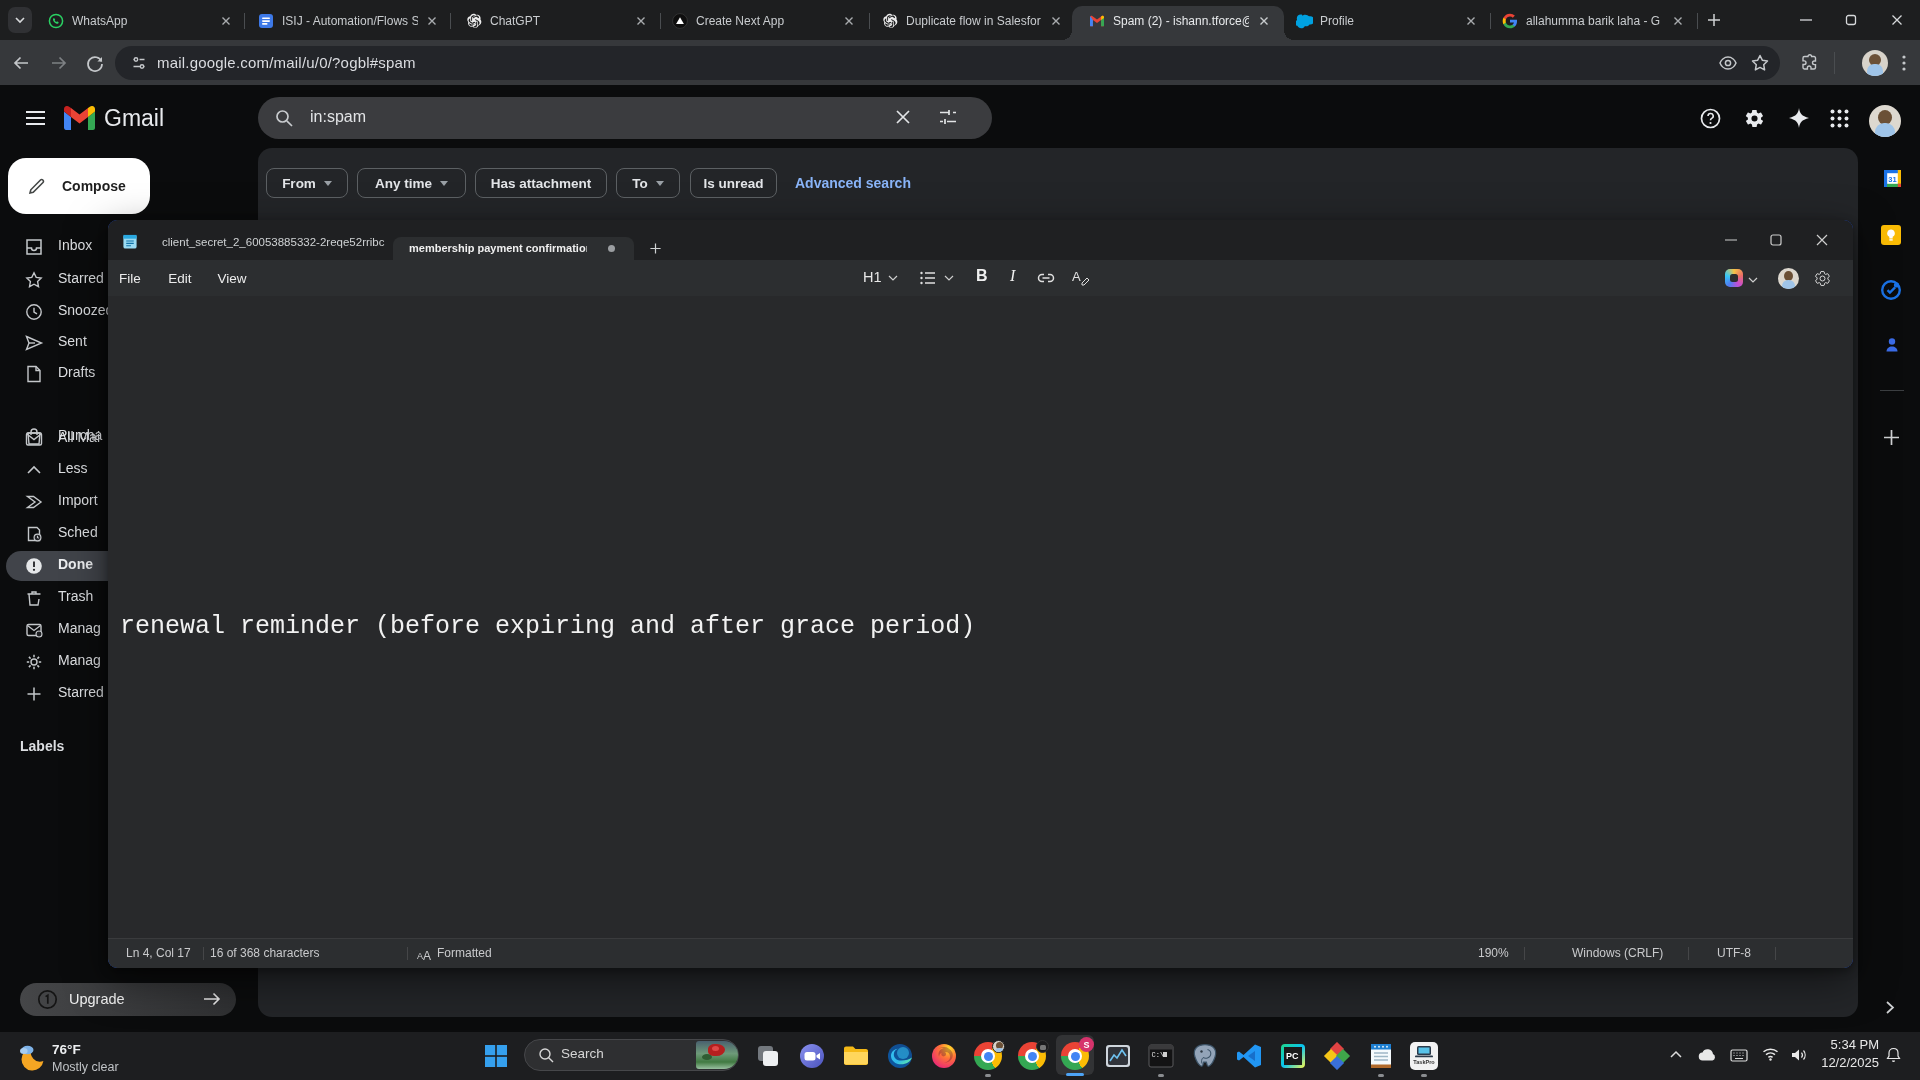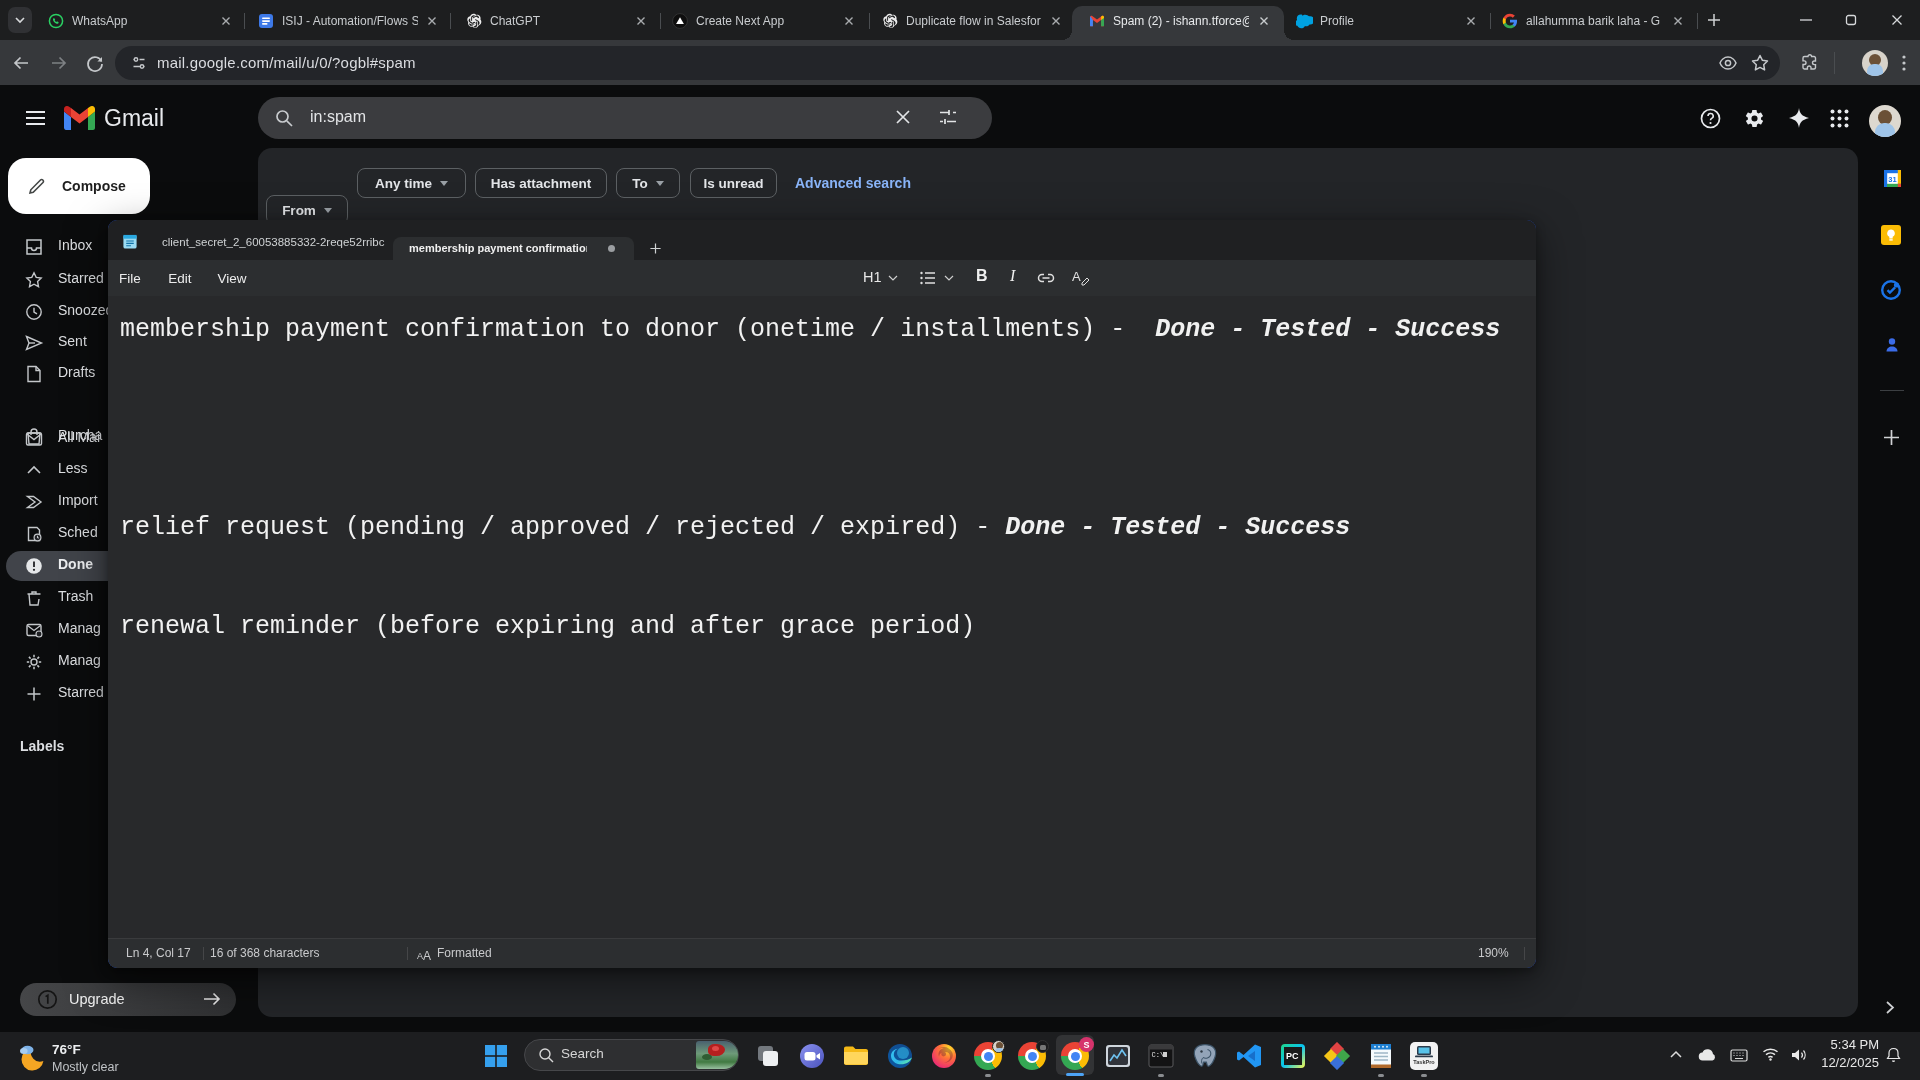--- a/index.html
+++ b/index.html
@@ -15,21 +15,21 @@
   #tabbar{position:absolute;left:0;top:0;width:1920px;height:40px;background:#1d1e1f;}
   #toolbar{position:absolute;left:0;top:40px;width:1920px;height:45px;background:#36383b;}
   
   #gpanel{position:absolute;left:258px;top:148px;width:1600px;height:869px;background:#232528;border-radius:14px;}
   .chip{position:absolute;top:168px;height:30px;border:1px solid #5c6063;border-radius:8px;color:#e3e5e8;font-size:13.5px;font-weight:700;display:flex;align-items:center;justify-content:center;gap:8px;}
   .chev{width:0;height:0;border-left:4.5px solid transparent;border-right:4.5px solid transparent;border-top:5px solid #9aa0a6;}
   .navrow{position:absolute;left:0;width:108px;height:32px;overflow:hidden;}
   .navic{position:absolute;left:24px;top:6px;width:20px;height:20px;color:#b9bdc1;}
   .navlb{position:absolute;left:58px;top:6px;font-size:14px;color:#dddfe2;white-space:nowrap;}
   
-  #np{position:absolute;left:108px;top:220px;width:1428px;height:748px;border-radius:9px;background:#1d4ed8;box-shadow:0 12px 42px rgba(0,0,0,.5),0 3px 10px rgba(0,0,0,.35);overflow:hidden;}
+  #np{position:absolute;left:108px;top:220px;width:1745px;height:748px;border-radius:9px;background:#1d4ed8;box-shadow:0 12px 42px rgba(0,0,0,.5),0 3px 10px rgba(0,0,0,.35);overflow:hidden;}
   #nptabs{position:absolute;left:0;top:0;width:100%;height:40px;background:#1f2022;}
   #npmenu{position:absolute;left:0;top:40px;width:100%;height:36px;background:#2c2e30;}
   #npedit{position:absolute;left:0;top:76px;width:100%;height:642px;background:#28292b;}
   #npstatus{position:absolute;left:0;top:718px;width:100%;height:30px;background:#2c2e30;border-top:1px solid #3a3b3d;font-size:12px;color:#c9cacc;}
   .mline{position:absolute;font-family:"Liberation Mono",monospace;font-size:25px;line-height:32px;color:#f1f1f1;white-space:pre;}
   .mline b{font-weight:bold;font-style:italic;}
   .npsep{position:absolute;top:9px;width:1px;height:13px;background:#454648;}
   .st{position:absolute;font-size:12px;color:#c9cacc;white-space:nowrap;}
   
   #taskbar{position:absolute;left:0;top:1032px;width:1920px;height:48px;background:#1d1e20;}
@@ -250,21 +250,21 @@
         <circle cx="16.5" cy="16.5" r="2"></circle>
       </g>
     </svg>
 <div class="ab" style="left:1869px;top:105px;width:32px;height:32px;border-radius:50%;background:#ddd8cf;overflow:hidden;">
   <div class="ab" style="left:9px;top:5px;width:14px;height:15px;border-radius:50%;background:#6b5036;"></div>
   <div class="ab" style="left:6px;top:18px;width:20px;height:14px;border-radius:9px 9px 0 0;background:#9fc4e8;"></div>
 </div>
 
 <div id="gpanel"></div>
 
-<div class="chip" style="left:266px;width:82px;margin-top:27px;">From<span class="chev"></span></div>
+<div class="chip" style="left:266px;width:82px;">From<span class="chev"></span></div>
 <div class="chip" style="left:357px;width:109px;">Any time<span class="chev"></span></div>
 <div class="chip" style="left:475px;width:132px;">Has attachment</div>
 <div class="chip" style="left:616px;width:64px;">To<span class="chev"></span></div>
 <div class="chip" style="left:690px;width:87px;">Is unread</div>
 <div class="ab" style="left:795px;top:175px;font-size:14px;font-weight:700;color:#89b4f8;">Advanced search</div>
 
 <div class="ab" style="left:8px;top:158px;width:142px;height:56px;border-radius:18px;background:#fff;"></div>
 <svg class="ab" style="left:28px;top:177px;" width="18" height="18" viewBox="0 0 18 18">
       <path d="M2 16l.8-3.2L12.5 3a1.6 1.6 0 0 1 2.3 0l.2.2a1.6 1.6 0 0 1 0 2.3L5.2 15.2z" fill="none" stroke="#444746" stroke-width="1.6"></path>
     </svg>
@@ -476,22 +476,20 @@
       </svg>
   <div class="ab" style="left:1670px;top:48px;width:21px;height:21px;border-radius:50%;background:#ddd8cf;overflow:hidden;">
     <div class="ab" style="left:6px;top:3px;width:9px;height:10px;border-radius:50%;background:#6b5036;"></div>
     <div class="ab" style="left:4px;top:12px;width:13px;height:9px;border-radius:6px 6px 0 0;background:#9fc4e8;"></div>
   </div>
   <svg class="ab" style="left:1706px;top:50px;" width="17" height="17" viewBox="0 0 24 24">
         <path d="M19.4 13c0-.3.1-.6.1-1s0-.7-.1-1l2.1-1.6c.2-.2.2-.4.1-.6l-2-3.4c-.1-.2-.4-.3-.6-.2l-2.5 1c-.5-.4-1.1-.7-1.7-1l-.4-2.6c0-.2-.2-.4-.5-.4h-4c-.2 0-.4.2-.5.4l-.4 2.6c-.6.3-1.2.6-1.7 1l-2.5-1c-.2-.1-.5 0-.6.2l-2 3.4c-.1.2-.1.5.1.6L4.5 11c0 .3-.1.6-.1 1s0 .7.1 1l-2.1 1.6c-.2.2-.2.4-.1.6l2 3.4c.1.2.4.3.6.2l2.5-1c.5.4 1.1.7 1.7 1l.4 2.6c0 .2.2.4.5.4h4c.2 0 .4-.2.5-.4l.4-2.6c.6-.3 1.2-.6 1.7-1l2.5 1c.2.1.5 0 .6-.2l2-3.4c.1-.2.1-.5-.1-.6zM12 15.5a3.5 3.5 0 1 1 0-7 3.5 3.5 0 0 1 0 7z" fill="none" stroke="#d8d8d8" stroke-width="1.4"></path>
       </svg>
 
   <div id="npedit"></div>
-  <div class="mline" style="left:12px;top:94px;">membership payment confirmation to donor (onetime / installments) -  <b>Done - Tested - Success</b></div>
-  <div class="mline" style="left:12px;top:292px;">relief request (pending / approved / rejected / expired) - <b>Done - Tested - Success</b></div>
   <div class="mline" style="left:12px;top:391px;">renewal reminder (before expiring and after grace period)</div>
 
   <div id="npstatus"></div>
   <div class="st" style="left:18px;top:726px;">Ln 4, Col 17</div>
   <div class="npsep" style="left:95px;top:727px;"></div>
   <div class="st" style="left:102px;top:726px;">16 of 368 characters</div>
   <div class="npsep" style="left:299px;top:727px;"></div>
   <svg class="ab" style="left:309px;top:729px;" width="16" height="12" viewBox="0 0 16 12">
         <text x="0" y="10" font-size="9" fill="#c9cacc" font-family="Liberation Sans">A</text>
         <text x="6" y="11" font-size="12" fill="#c9cacc" font-family="Liberation Sans">A</text>

